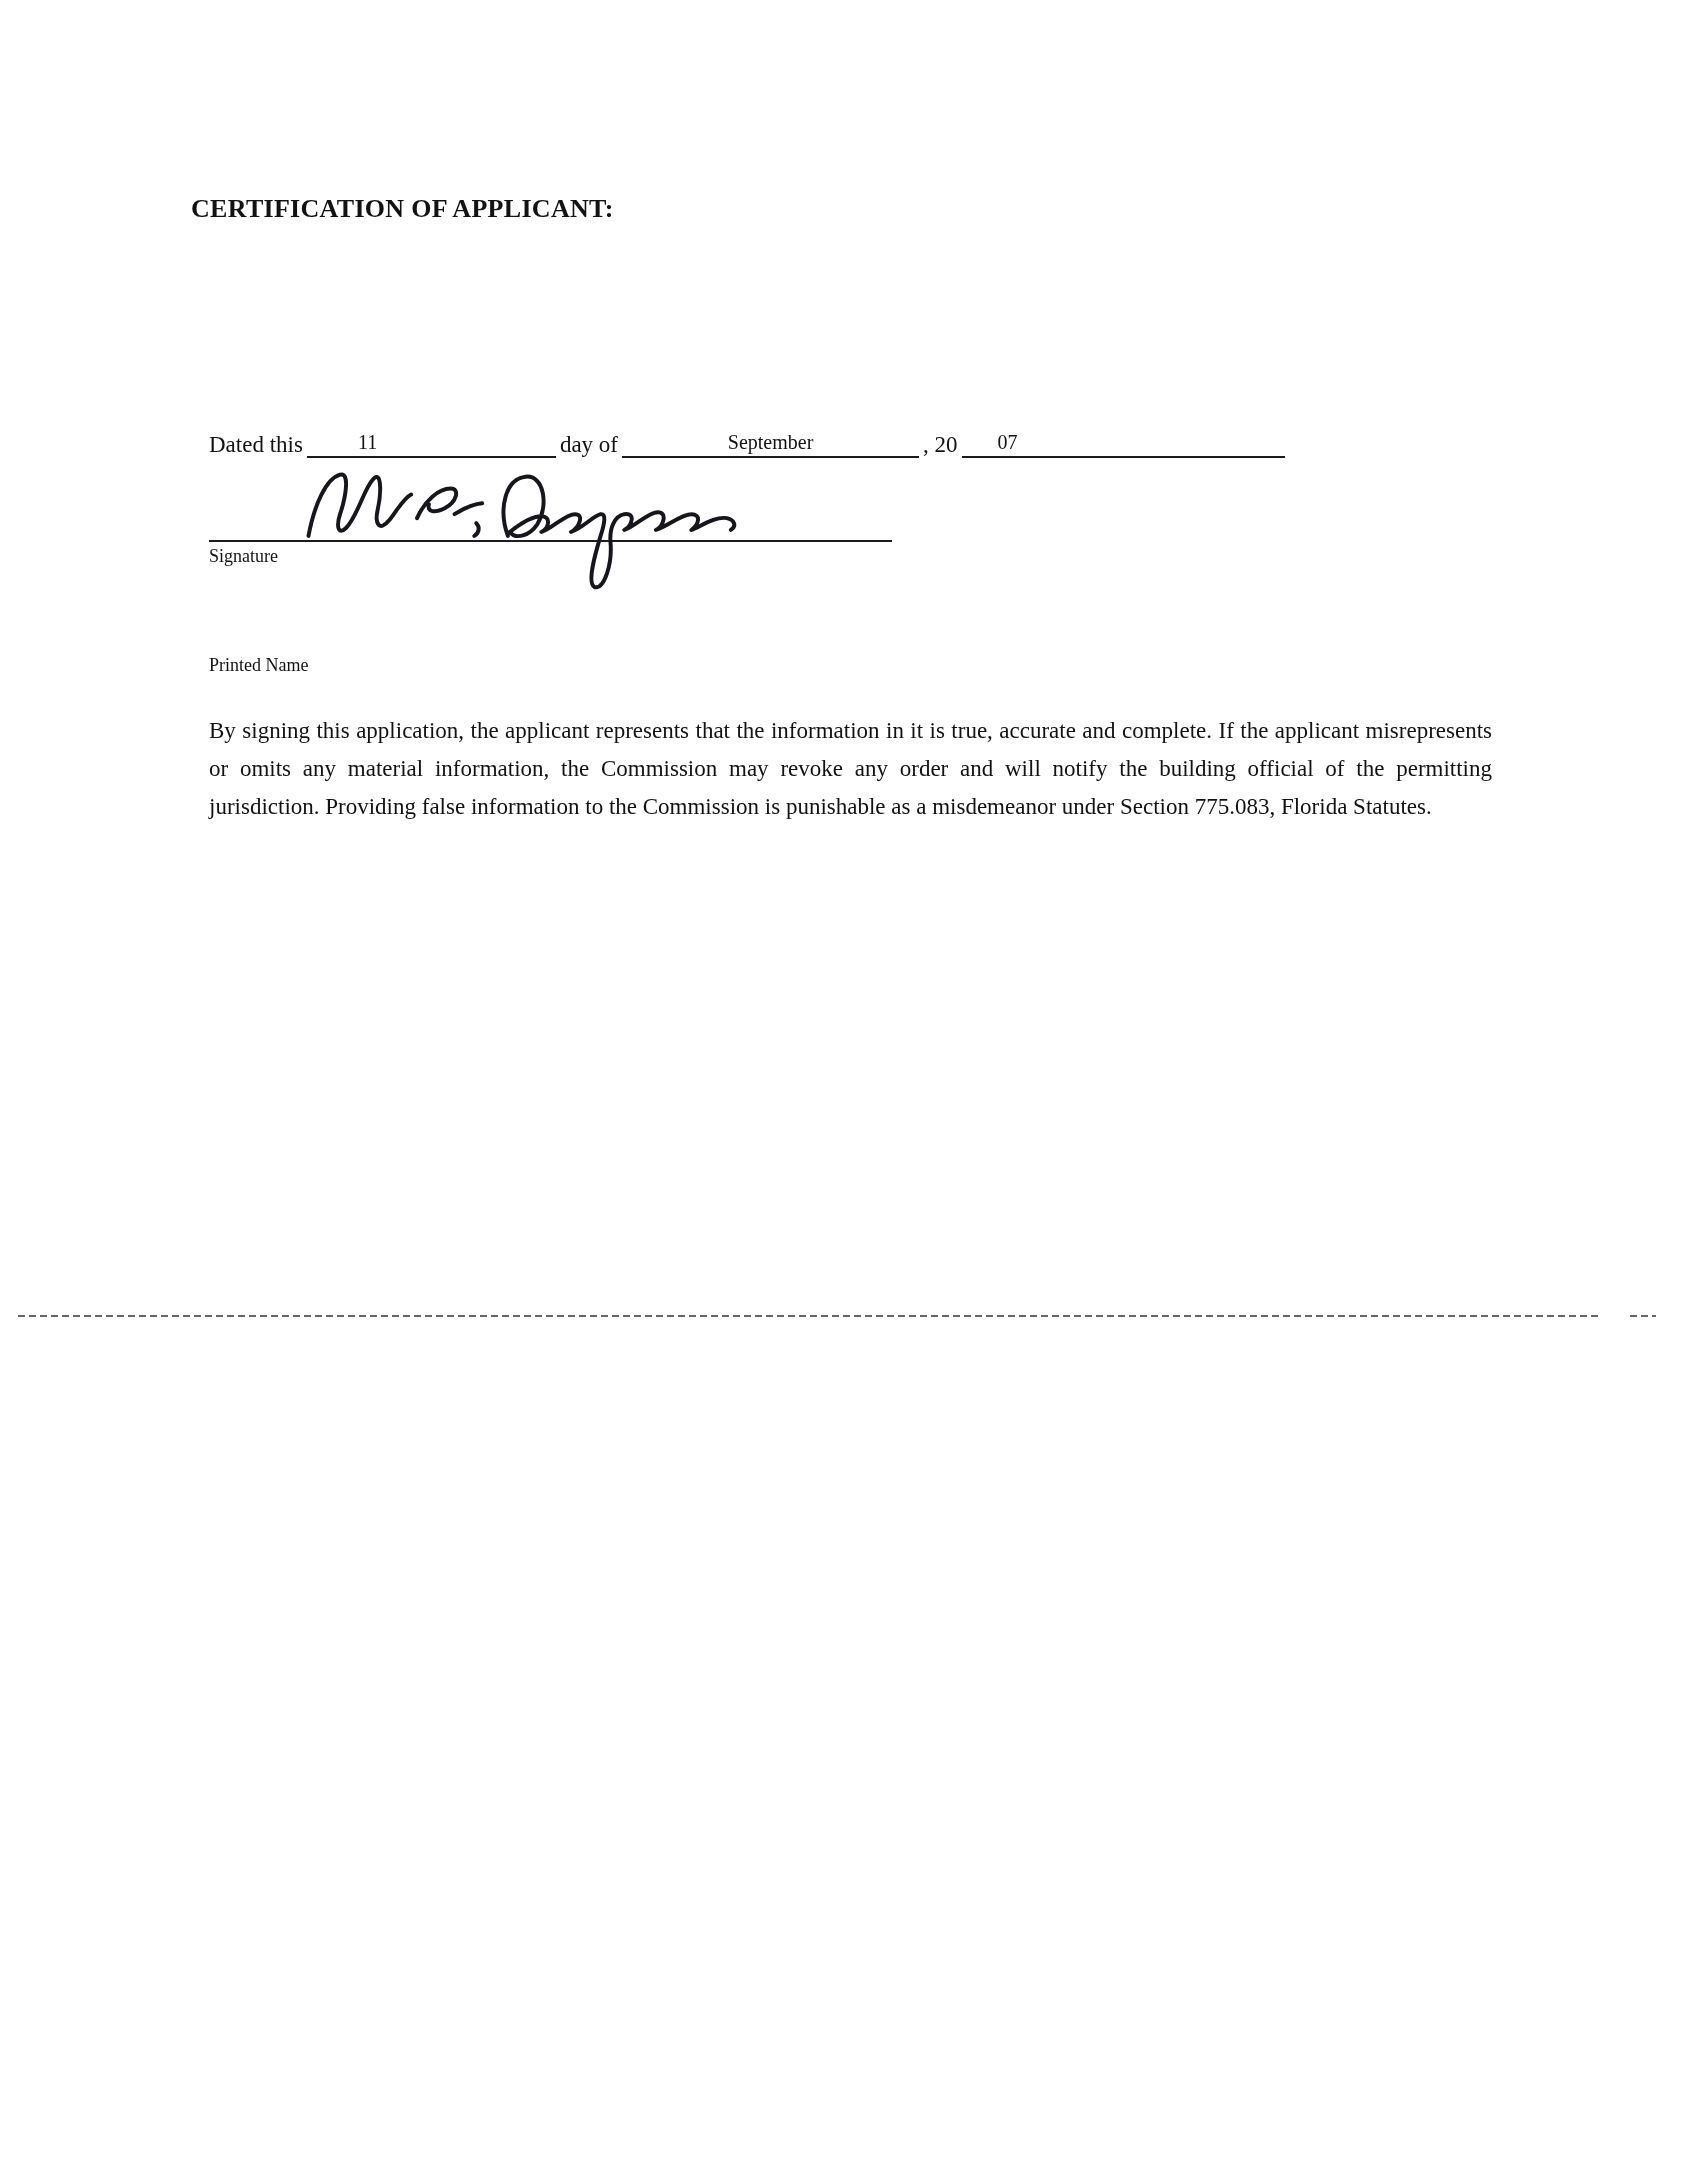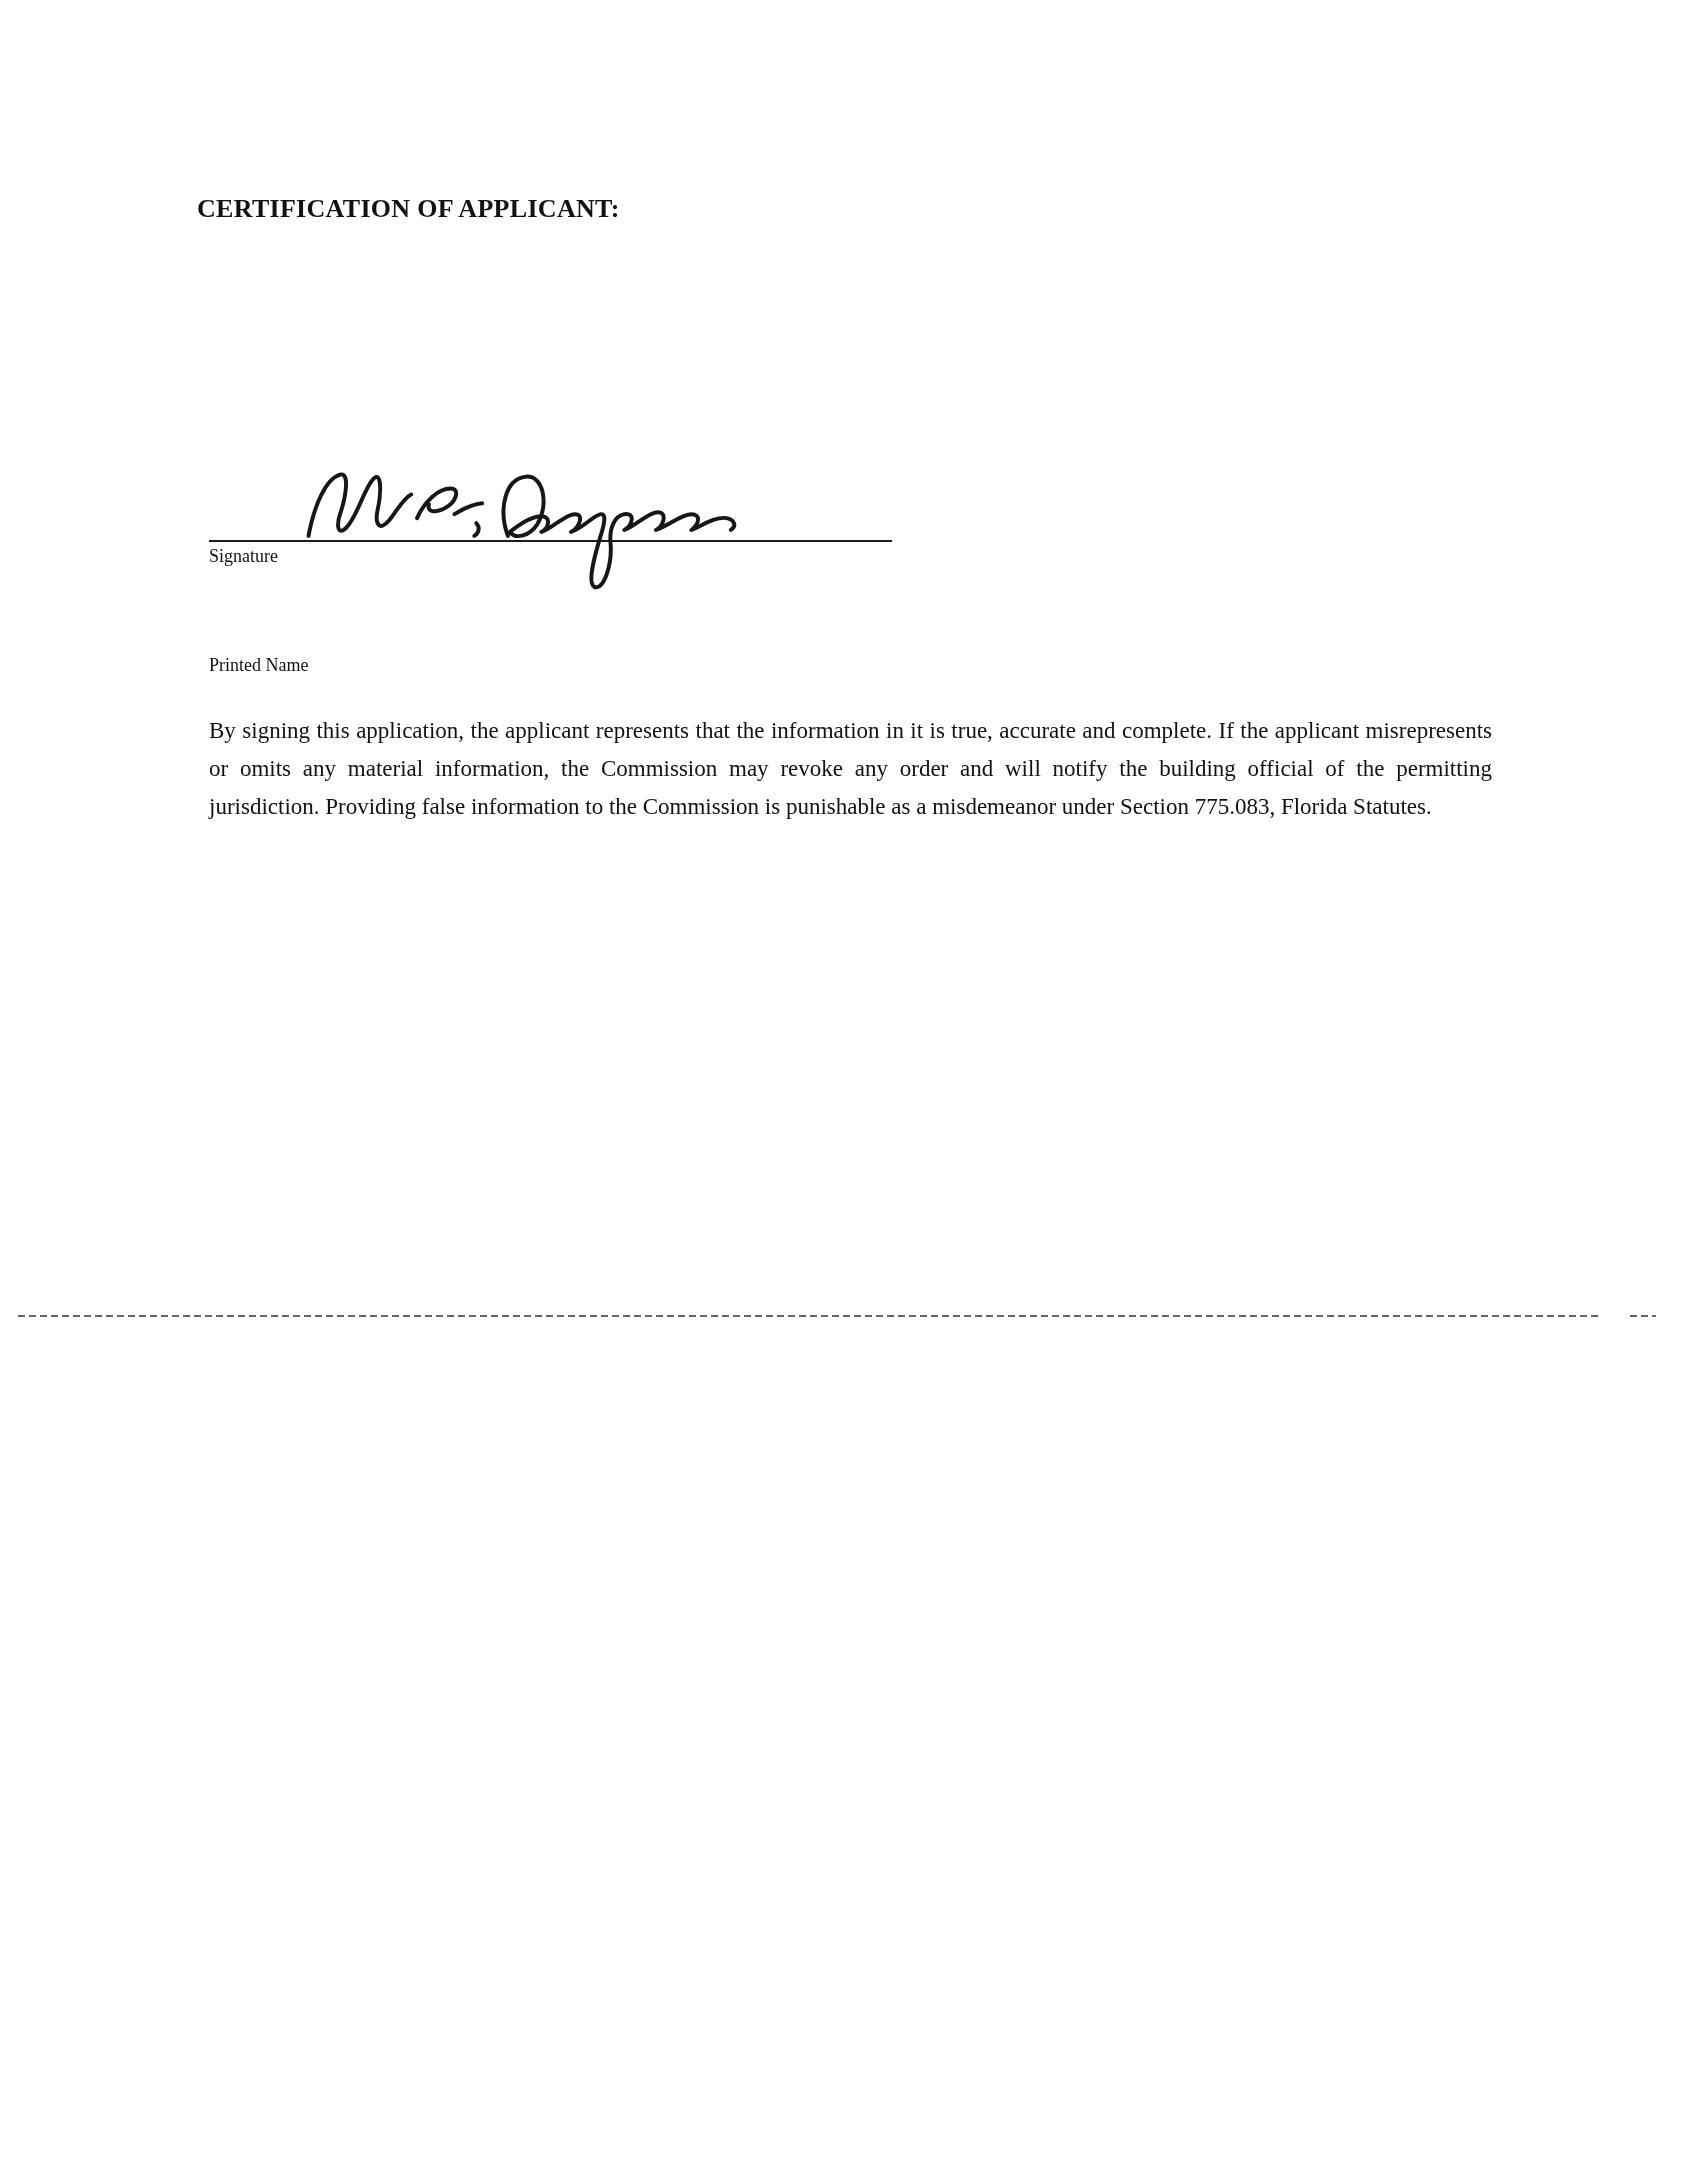--- a/index.html
+++ b/index.html
@@ -12,21 +12,21 @@
     width: 1683px;
     height: 2177px;
     background: #ffffff;
     font-family: "Liberation Serif", serif;
     color: #121212;
     overflow: hidden;
   }
   .heading {
     position: absolute;
     top: 194px;
-    left: 197px;
+    left: 191px;
     font-size: 26px;
     font-weight: bold;
     letter-spacing: 0.3px;
     margin: 0;
   }
   .para {
     position: absolute;
     left: 209px;
     width: 1283px;
     font-size: 23px;
@@ -128,20 +128,34 @@
   }
 </style>
 </head>
 <body>
 
 <div class="page">
 
   <h1 class="heading">CERTIFICATION OF APPLICANT:</h1>
 
 
+  <div class="dated">
+    <span class="txt">Dated this</span>
+    <span class="blank blank-day">
+        <span class="fill">11</span>
+      </span>
+    <span class="txt">day of</span>
+    <span class="blank blank-month">
+        <span class="fill">September</span>
+      </span>
+    <span class="txt">, 20</span>
+    <span class="blank blank-year">
+        <span class="fill">07</span>
+      </span>
+  </div>
 
   <div class="sig-line">
     <svg class="sig-svg" viewBox="0 0 470 152" xmlns="http://www.w3.org/2000/svg" fill="none" stroke="#16161c" stroke-width="4" stroke-linecap="round" stroke-linejoin="round">
       <path d="M8,84 C14,52 26,26 40,22 C50,19 46,44 40,62 C36,74 38,84 46,76 C58,64 64,36 74,26 C82,18 82,40 78,58 C75,72 80,80 90,68 C98,58 104,46 112,42"></path>
       <path d="M118,66 C126,48 140,36 152,36 C162,36 158,50 146,56 C136,61 128,60 130,52"></path>
       <path d="M156,62 C164,57 174,52 184,51"></path>
       <path d="M178,71 C182,75 181,81 176,84"></path>
       <path d="M210,84 C200,56 208,26 228,24 C246,22 252,52 240,72 C232,84 218,88 212,80 C222,72 234,64 244,64 C254,64 252,76 244,80 C256,76 268,62 278,62 C288,62 282,76 274,80 C286,76 296,64 304,62 C310,61 308,72 304,84 C298,104 290,132 298,136 C308,138 316,112 314,90 C313,76 318,64 328,62 C340,60 336,74 328,78 C340,74 352,60 362,60 C372,60 368,74 360,78 C372,74 386,62 396,62 C406,62 404,72 396,78 C406,74 420,64 432,66 C440,68 442,74 436,78"></path>
     </svg>
   </div>

